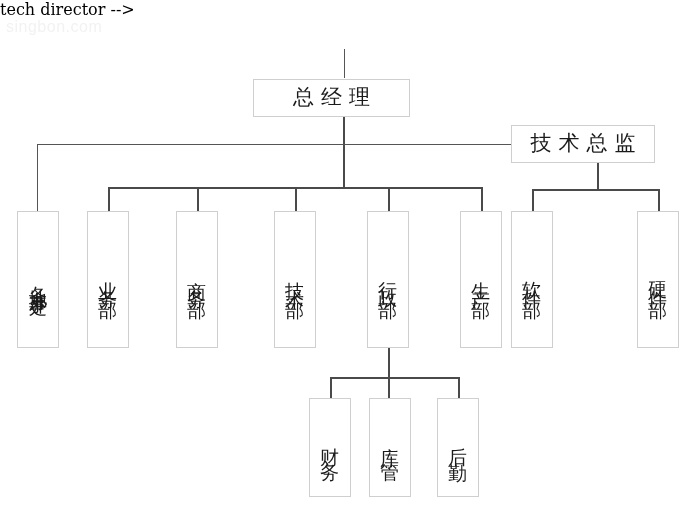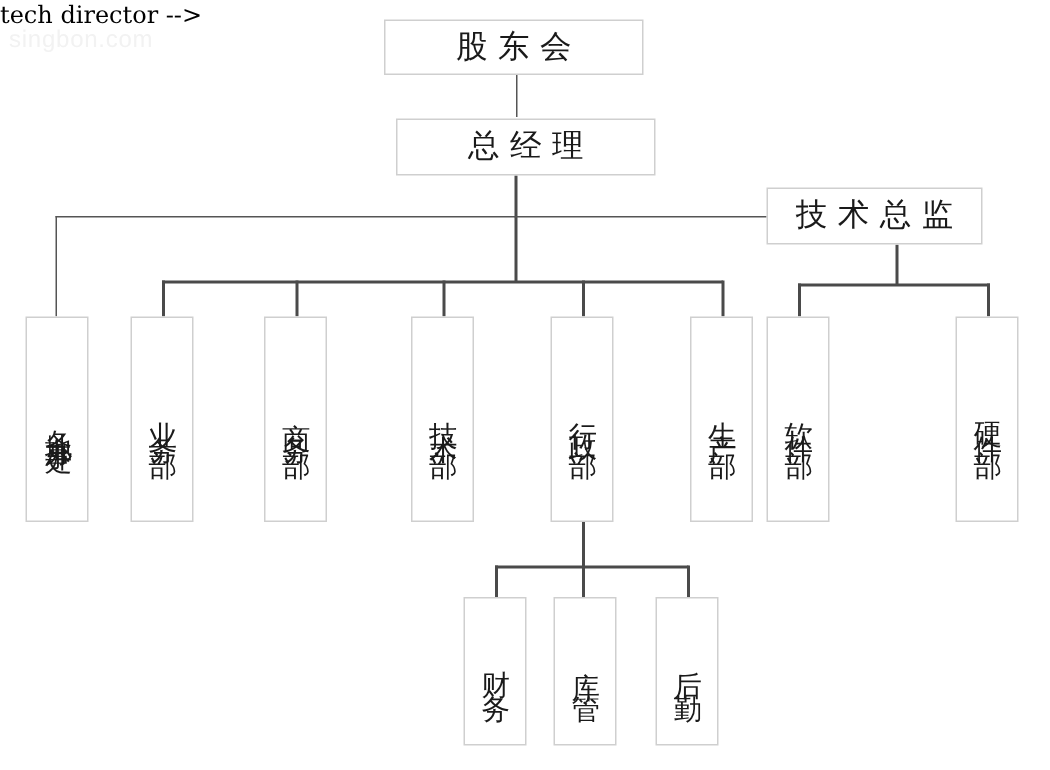--- a/index.html
+++ b/index.html
@@ -118,25 +118,22 @@
   <div class="conn v" style="left:658px; top:189px; height:22px;"></div>
 
   
   <div class="conn v" style="left:388px; top:348px; height:50px;"></div>
   <div class="conn h" style="left:330px; top:377px; width:129px;"></div>
   <div class="conn v" style="left:330px; top:377px; height:21px;"></div>
   <div class="conn v" style="left:458px; top:377px; height:21px;"></div>
 
   
 
-  <div class="node horiz" style="left:256px; top:13px; width:173px; height:37px;">
-    <span class="label">股东会</span>
-  </div>
 
-  <div class="node horiz" style="left:264px; top:79px; width:173px; height:38px;">
+  <div class="node horiz" style="left:253px; top:79px; width:157px; height:38px;">
     <span class="label">总经理</span>
   </div>
 
   <div class="node horiz" style="left:511px; top:125px; width:144px; height:38px;">
     <span class="label">技术总监</span>
   </div>
 
   <div class="node vert tight" style="left:17px; top:211px; width:42px; height:137px;">
     <span class="label">各地办事处</span>
   </div>

